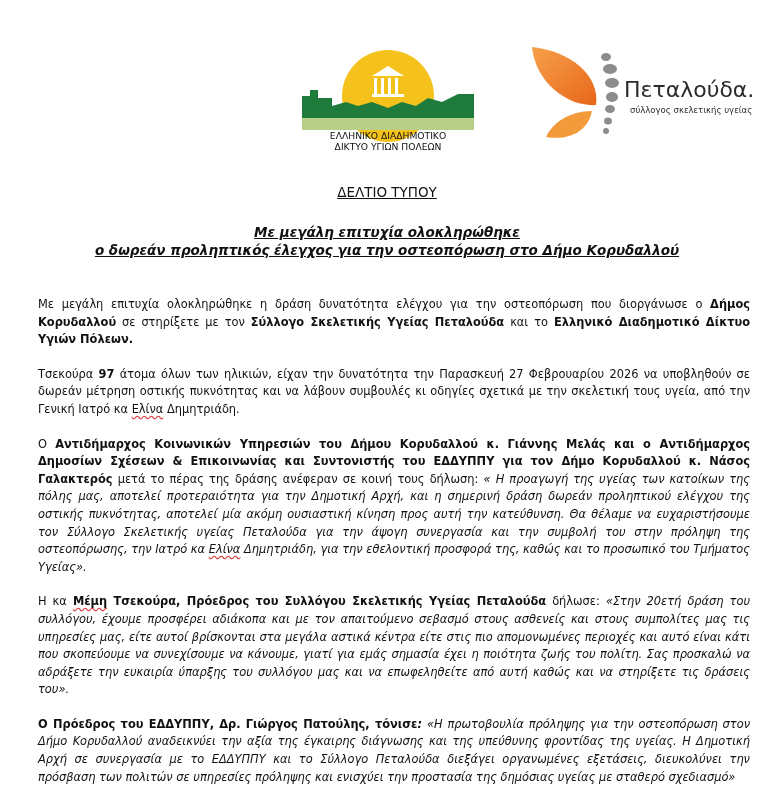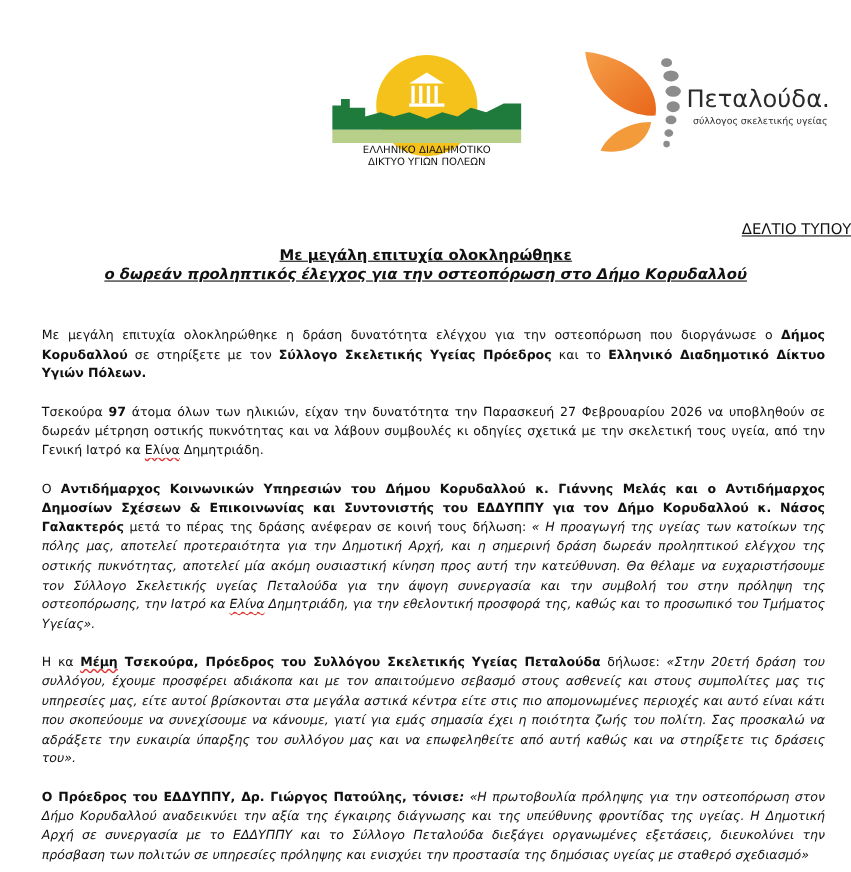--- a/index.html
+++ b/index.html
@@ -6,22 +6,22 @@
   body { width: 774px; height: 793px; overflow: hidden; position: relative;
          font-family: "DejaVu Sans", sans-serif; color: #111; }
   .logos { position: absolute; top: 0; left: 0; width: 774px; height: 170px; }
   .logo { position: absolute; }
   #logo-korydallos { left: 38px; top: 50px; width: 160px; height: 120px; }
   #logo-edd { left: 302px; top: 36px; width: 172px; height: 116px; }
   #logo-petalouda { left: 530px; top: 45px; width: 240px; height: 100px; }
   .logo svg { width: 100%; height: 100%; display: block; }
   .title { position: absolute; left: 0; width: 774px; text-align: center;
            font-size: 13.5px; text-decoration: underline; font-weight: bold; }
-  #press-title { top: 201px; font-weight: normal; text-decoration: underline; text-align: right; }
-  #headline1 { top: 224px; }
+  #press-title { top: 184px; font-weight: normal; text-decoration: underline; }
+  #headline1 { top: 224px; font-style: italic; }
   #headline2 { top: 242px; font-style: italic; }
   .body { position: absolute; left: 38px; width: 712px; font-size: 11.4px;
           line-height: 17.6px; text-align: justify; }
   .body p { margin: 0 0 17px 0; }
   .body b { font-weight: bold; }
   .body i { }
   .sq { text-decoration: underline wavy #d33; text-underline-offset: 2px; }
 </style>
 </head>
 <body>
@@ -71,21 +71,21 @@
       <text x="100" y="68" font-family="DejaVu Sans, sans-serif" font-size="8.5" fill="#2b2b2b">σύλλογος σκελετικής υγείας</text>
     </svg>
   </div>
 </div>
 
 <div class="title" id="press-title">ΔΕΛΤΙΟ ΤΥΠΟΥ</div>
 <div class="title" id="headline1">Με μεγάλη επιτυχία ολοκληρώθηκε</div>
 <div class="title" id="headline2">ο δωρεάν προληπτικός έλεγχος για την οστεοπόρωση στο Δήμο Κορυδαλλού</div>
 
 <div class="body" style="top:296px;">
-  <p><span>Με μεγάλη επιτυχία ολοκληρώθηκε η δράση δυνατότητα ελέγχου για την οστεοπόρωση που διοργάνωσε ο </span><b>Δήμος Κορυδαλλού</b><span> σε  στηρίξετε με τον </span><b>Σύλλογο Σκελετικής Υγείας Πρόεδρος</b><span> και το </span><b>Ελληνικό Διαδημοτικό Δίκτυο Υγιών Πόλεων.</b></p>
+  <p><span>Με μεγάλη επιτυχία ολοκληρώθηκε η δράση δυνατότητα ελέγχου για την οστεοπόρωση που διοργάνωσε ο </span><b>Δήμος Κορυδαλλού</b><span> σε  στηρίξετε με τον </span><b>Σύλλογο Σκελετικής Υγείας Πεταλούδα</b><span> και το </span><b>Ελληνικό Διαδημοτικό Δίκτυο Υγιών Πόλεων.</b></p>
 
   <p><span>Τσεκούρα </span><b>97</b><span> άτομα όλων των ηλικιών, είχαν την δυνατότητα την Παρασκευή 27 Φεβρουαρίου 2026 να υποβληθούν σε δωρεάν μέτρηση οστικής πυκνότητας και να λάβουν συμβουλές κι οδηγίες σχετικά με την σκελετική τους υγεία, από την Γενική Ιατρό κα </span><span class="sq">Ελίνα</span><span> Δημητριάδη.</span></p>
 
   <p><span>Ο </span><b>Αντιδήμαρχος Κοινωνικών Υπηρεσιών του Δήμου Κορυδαλλού κ. Γιάννης Μελάς και ο Αντιδήμαρχος Δημοσίων Σχέσεων &amp; Επικοινωνίας και Συντονιστής του ΕΔΔΥΠΠΥ για τον Δήμο Κορυδαλλού κ. Νάσος Γαλακτερός</b><span> μετά το πέρας της δράσης ανέφεραν σε κοινή τους δήλωση: </span><i>« Η προαγωγή της υγείας των κατοίκων της πόλης μας, αποτελεί προτεραιότητα για την Δημοτική Αρχή, και η σημερινή δράση δωρεάν προληπτικού ελέγχου της οστικής πυκνότητας, αποτελεί μία ακόμη ουσιαστική κίνηση προς αυτή την κατεύθυνση. Θα θέλαμε να ευχαριστήσουμε τον Σύλλογο Σκελετικής υγείας Πεταλούδα για την άψογη συνεργασία και την συμβολή του στην πρόληψη της οστεοπόρωσης, την Ιατρό κα </i><i class="sq">Ελίνα</i><i> Δημητριάδη, για την εθελοντική προσφορά της, καθώς και το προσωπικό του Τμήματος Υγείας».</i></p>
 
   <p><span>Η κα </span><b class="sq">Μέμη</b><b> Τσεκούρα, Πρόεδρος του Συλλόγου Σκελετικής Υγείας Πεταλούδα</b><span> δήλωσε: </span><i>«Στην 20ετή δράση του συλλόγου, έχουμε προσφέρει αδιάκοπα και με τον απαιτούμενο σεβασμό στους ασθενείς και στους συμπολίτες μας τις υπηρεσίες μας, είτε αυτοί βρίσκονται στα μεγάλα αστικά κέντρα είτε στις πιο απομονωμένες περιοχές και αυτό είναι κάτι που σκοπεύουμε να συνεχίσουμε να κάνουμε, γιατί για εμάς σημασία έχει η ποιότητα ζωής του πολίτη. Σας προσκαλώ να αδράξετε την ευκαιρία ύπαρξης του συλλόγου μας και να επωφεληθείτε από αυτή καθώς και να στηρίξετε τις δράσεις του».</i></p>
 
   <p><b>Ο Πρόεδρος του ΕΔΔΥΠΠΥ, Δρ. Γιώργος Πατούλης, τόνισε</b><b><i>:</i></b><i> «Η πρωτοβουλία πρόληψης για την οστεοπόρωση στον Δήμο Κορυδαλλού αναδεικνύει την αξία της έγκαιρης διάγνωσης και της υπεύθυνης φροντίδας της υγείας. Η Δημοτική Αρχή σε συνεργασία με το ΕΔΔΥΠΠΥ και το Σύλλογο Πεταλούδα διεξάγει οργανωμένες εξετάσεις, διευκολύνει την πρόσβαση των πολιτών σε υπηρεσίες πρόληψης και ενισχύει την προστασία της δημόσιας υγείας με σταθερό σχεδιασμό»</i></p>
 </div>
 

